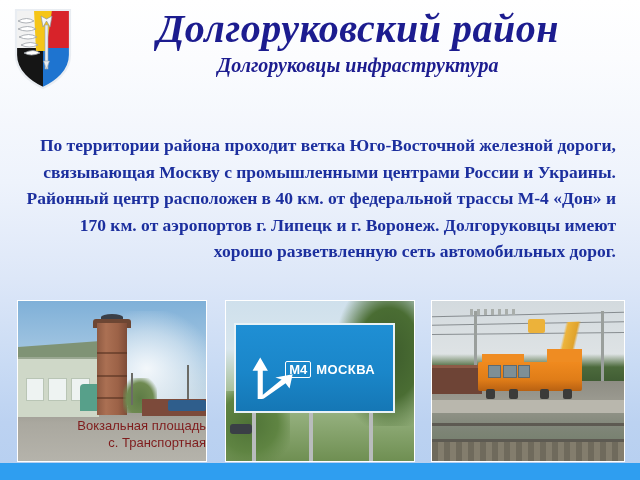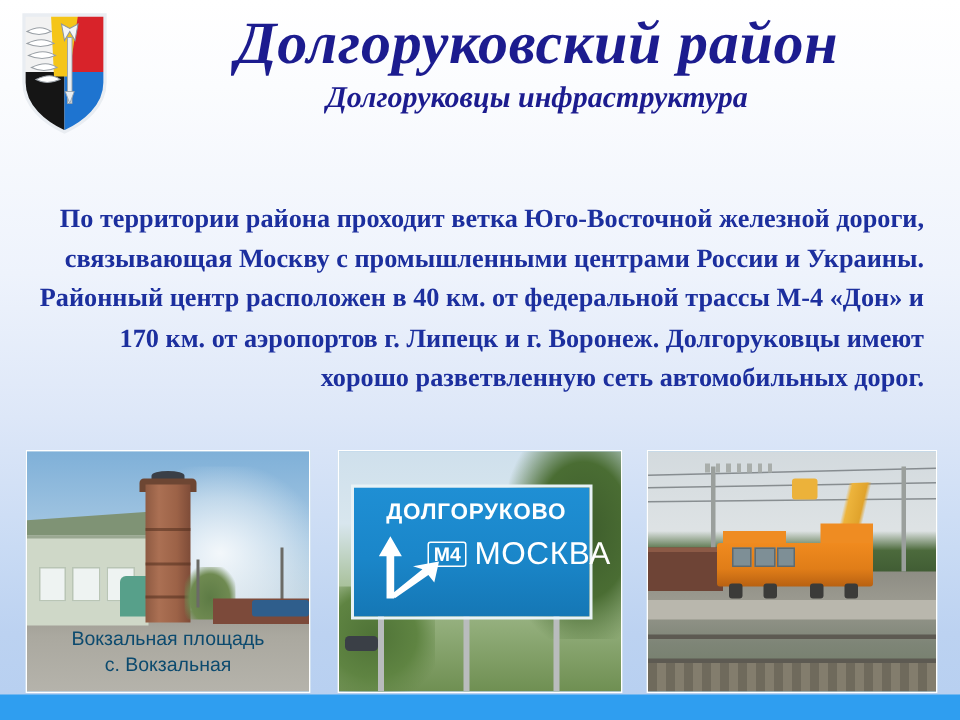--- a/index.html
+++ b/index.html
@@ -178,26 +178,26 @@
   }
   .p1-pole {
     position: absolute; width: 2px; background: #6b6b66;
   }
   .p1-pole-a { left: 90%; top: 40%; height: 26%; }
   .p1-pole-b { left: 60%; top: 45%; height: 20%; }
 
   .p1-caption {
     position: absolute;
     left: 0; right: 0; bottom: 10px;
-    text-align: center;
+    text-align: right;
     font-family: "Liberation Sans", sans-serif;
     font-weight: normal;
     font-size: 13px;
     line-height: 17px;
-    color: #0c4a6e;
+    color: #7f1d1d;
   }
 
   
   .p2-sky {
     position: absolute; left: 0; top: 0; width: 100%; height: 100%;
     background: linear-gradient(to bottom, #cfe0ec 0%, #d8e6ee 30%, #9fb98a 62%, #6f8f52 100%);
   }
   .p2-foliage-r {
     position: absolute; right: -4%; top: -4%; width: 44%; height: 82%;
     background: radial-gradient(ellipse at 60% 45%, #3d5c2c 0%, #4a6d33 45%, rgba(74,109,51,0) 78%);
@@ -224,21 +224,21 @@
   }
   .p2-m4 {
     font-family: "Liberation Sans", sans-serif;
     font-weight: bold; font-size: 13px; line-height: 15px;
     color: #ffffff;
     border: 1.5px solid #ffffff; border-radius: 2px;
     padding: 0px 3px;
   }
   .p2-city {
     font-family: "Liberation Sans", sans-serif;
-    font-weight: normal; font-size: 21px; line-height: 17px;
+    font-weight: bold; font-size: 13px; line-height: 17px;
     color: #ffffff; letter-spacing: 0.4px;
   }
   .p2-arrow-up {
     position: absolute; left: 9%; top: 36%; width: 13%; height: 52%;
   }
   .p2-arrow-diag {
     position: absolute; left: 14%; top: 56%; width: 24%; height: 30%;
   }
   .p2-post {
     position: absolute; width: 4px; background: #b9bcbd; top: 66%; height: 34%;
@@ -406,35 +406,34 @@
         <div class="p1-band p1-b2"></div>
         <div class="p1-band p1-b3"></div>
         <div class="p1-trees"></div>
         <div class="p1-pole p1-pole-a"></div>
         <div class="p1-pole p1-pole-b"></div>
         <div class="p1-shed"></div>
         <div class="p1-bus"></div>
       </div>
       <div class="p1-caption">
         <div>Вокзальная площадь</div>
-        <div>с. Вокзальная</div>
+        <div>с. Транспортная</div>
       </div>
     </div>
 
     <div class="photo photo-2">
       <div class="scene">
         <div class="p2-sky"></div>
         <div class="p2-foliage-r"></div>
         <div class="p2-foliage-l"></div>
         <div class="p2-post p2-post-a"></div>
         <div class="p2-post p2-post-b"></div>
         <div class="p2-post p2-post-c"></div>
         <div class="p2-car"></div>
         <div class="p2-board">
-          <div class="p2-town">ДОЛГОРУКОВО</div>
           <div class="p2-arrow-up">
             <svg viewBox="0 0 24 60" width="100%" height="100%" preserveAspectRatio="none">
               <path d="M12 2 L21 20 H15 V58 H9 V20 H3 Z" fill="#ffffff"></path>
             </svg>
           </div>
           <div class="p2-arrow-diag">
             <svg viewBox="0 0 48 40" width="100%" height="100%" preserveAspectRatio="none">
               <path d="M2 38 L30 10 L22 7 L44 2 L40 24 L35 16 L7 40 Z" fill="#ffffff"></path>
             </svg>
           </div>

